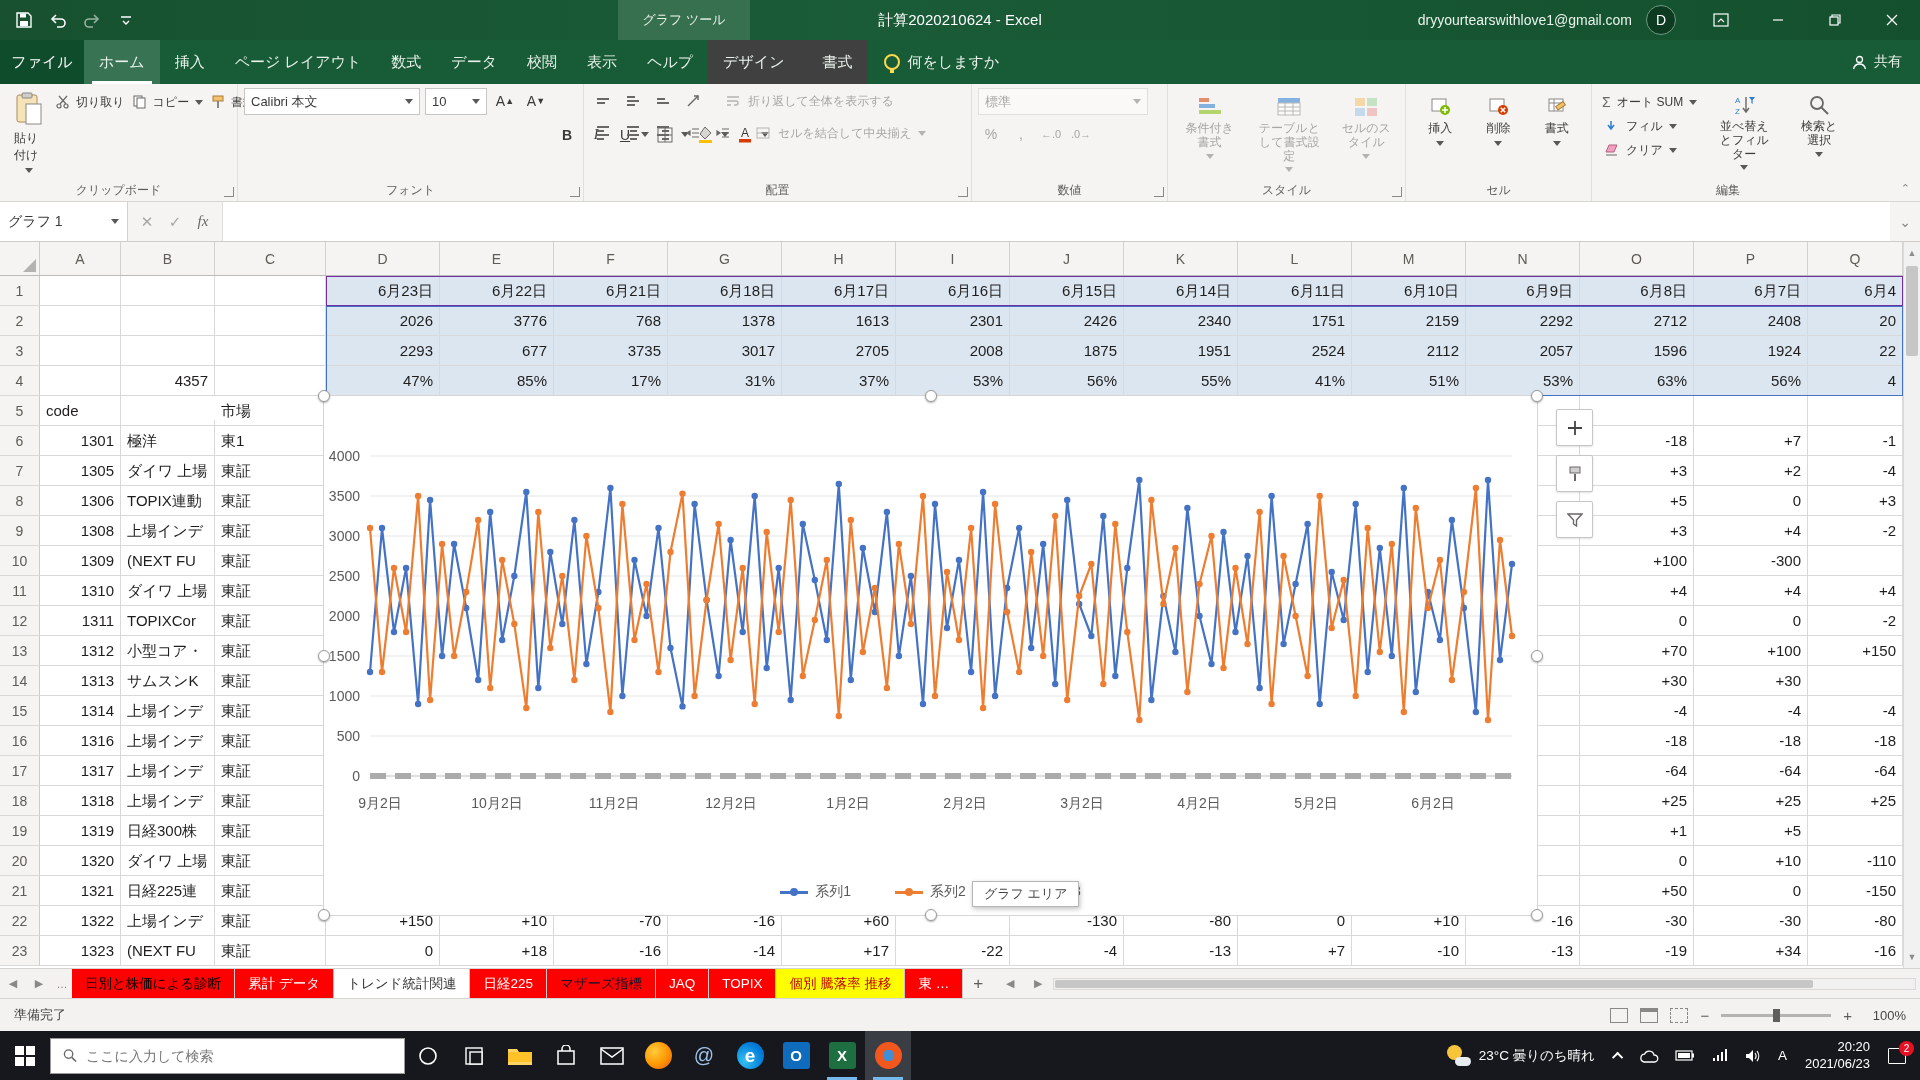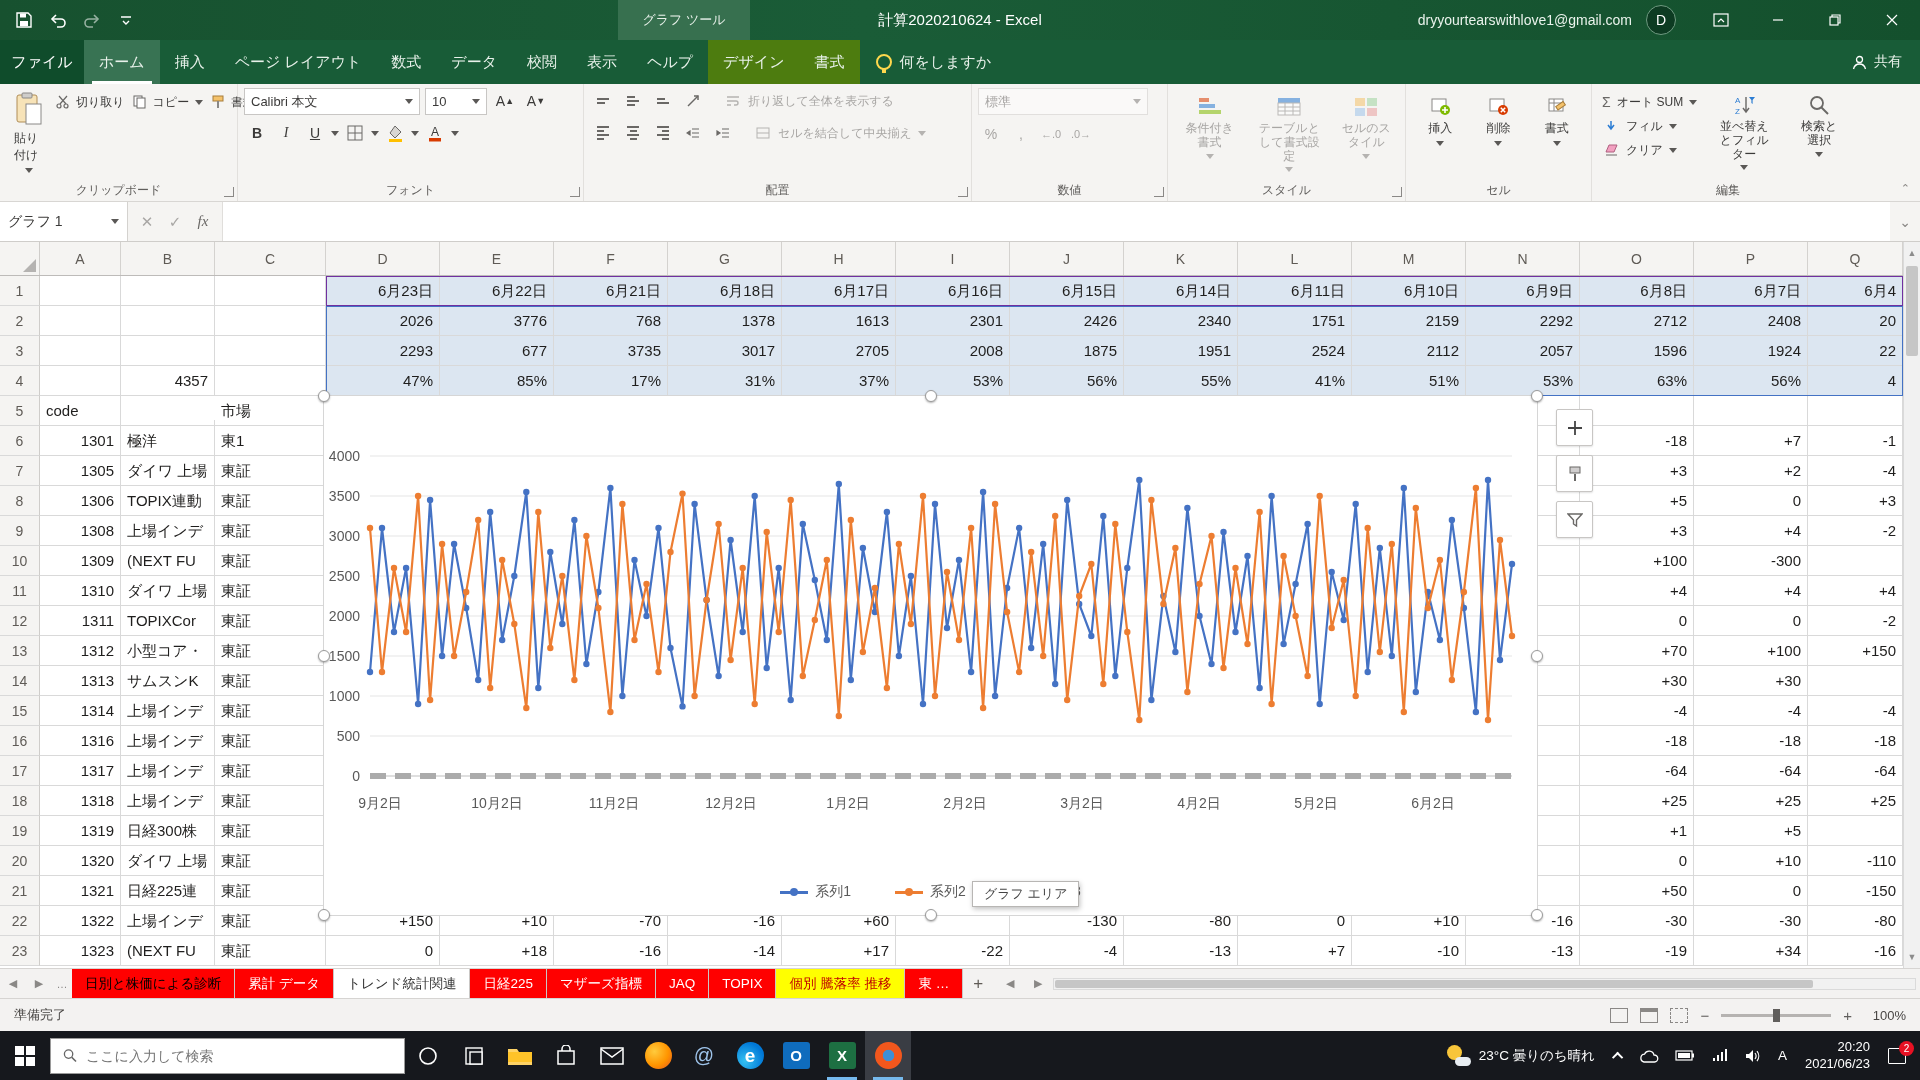--- a/index.html
+++ b/index.html
@@ -21,21 +21,21 @@
   .avatar { width:30px; height:30px; border-radius:50%; background:#0d3b22; border:1px solid #6f9a81;
     display:flex; align-items:center; justify-content:center; font-size:14px; margin-right:16px; }
   .winbtn { width:57px; height:40px; display:flex; align-items:center; justify-content:center; cursor:pointer; }
 
   
   #tabrow { height:44px; background:#185c37; display:flex; align-items:stretch; color:#e8f1ea; flex:0 0 auto; position:relative; }
   .ftab { width:84px; background:#0f4c2b; color:#fff; display:flex; align-items:center; justify-content:center; font-size:15px; cursor:pointer; }
   .rtab { padding:0 15px; display:flex; align-items:center; font-size:15px; cursor:pointer; position:relative; }
   .rtab.active { background:rgba(255,255,255,.14); }
   .rtab.active::after { content:""; position:absolute; left:8px; right:8px; bottom:0; height:3px; background:#fff; }
-  #context-tabs { display:flex; background:#4d7c0f; }
+  #context-tabs { display:flex; background:#404040;gap:8px; }
   .tellme { display:flex; align-items:center; gap:8px; padding:0 16px; font-size:15px; cursor:pointer; }
   .bulb { width:16px; height:16px; border-radius:50%; border:2px solid #ffd84d; position:relative; }
   .bulb::after { content:""; position:absolute; left:4px; bottom:-5px; width:4px; height:4px; background:#ffd84d; }
   .share { margin-left:auto; display:flex; align-items:center; gap:7px; padding:0 18px; font-size:14px; cursor:pointer; }
 
   
   #ribbon { height:118px; background:#f5f4f2; border-bottom:1px solid #d8d6d3; display:flex; flex:0 0 auto; position:relative; }
   .rgroup { display:flex; flex-direction:column; border-right:1px solid #e2e0dd; position:relative; padding:4px 6px 0 6px; }
   .rgroup-body { flex:1; display:flex; align-items:flex-start; }
   .rgroup-label { height:20px; font-size:12px; color:#605e5c; text-align:center; line-height:18px; }
@@ -286,21 +286,21 @@
               </svg>
             <span style="font-size:11.5px;">書式のコピー/貼り付け</span>
           </div>
         </div>
       </div>
       <div class="rgroup-label">クリップボード</div>
       <span class="launcher"></span>
     </div>
 
     <div class="rgroup" style="width:346px;">
-      <div style="display:flex;flex-direction:column;gap:5px;flex:1;">
+      <div style="display:flex;flex-direction:row;gap:5px;flex:1;">
         <div style="display:flex;gap:5px;">
           <div class="combo" style="width:176px;">
             <span>Calibri 本文</span>
               <span class="caret" style="margin-left:auto;"></span>
           </div>
           <div class="combo" style="width:62px;">
             <span>10</span>
               <span class="caret" style="margin-left:auto;"></span>
           </div>
           <div class="fbtn">A<span style="font-size:9px;">▲</span></div>
@@ -1351,21 +1351,21 @@
 
   <div id="tabsbar">
     <div class="tnav">◀</div>
     <div class="tnav">▶</div>
     <div class="tnav" style="width:20px;">…</div>
     <div id="sheet-tab-strip" style="display:flex;">
         <div class="stab" style="background: rgb(255, 0, 0); color: #000000;">日別と株価による診断</div>
         <div class="stab" style="background: rgb(255, 0, 0); color: rgb(255, 255, 255);">累計 データ</div>
         <div class="stab" style="background: rgb(255, 255, 255); color: rgb(51, 51, 51); font-weight: normal;">トレンド統計関連</div>
         <div class="stab" style="background: rgb(255, 0, 0); color: rgb(255, 255, 255);">日経225</div>
-        <div class="stab" style="background: rgb(255, 0, 0); color: #ffffff;">マザーズ指標</div>
+        <div class="stab" style="background: rgb(255, 0, 0); color: #0f172a;">マザーズ指標</div>
         <div class="stab" style="background: rgb(255, 0, 0); color: rgb(255, 255, 255);">JAQ</div>
         <div class="stab" style="background: rgb(255, 0, 0); color: rgb(255, 255, 255);">TOPIX</div>
         <div class="stab" style="background: rgb(255, 255, 0); color: rgb(192, 0, 0);">個別 騰落率 推移</div>
         <div class="stab" style="background: rgb(255, 0, 0); color: rgb(255, 255, 255);">東 …</div>
       </div>
     <div class="addsheet">+</div>
     <div id="hscroll">
       <div class="tnav">◀</div>
       <div class="tnav">▶</div>
       <div class="track">

